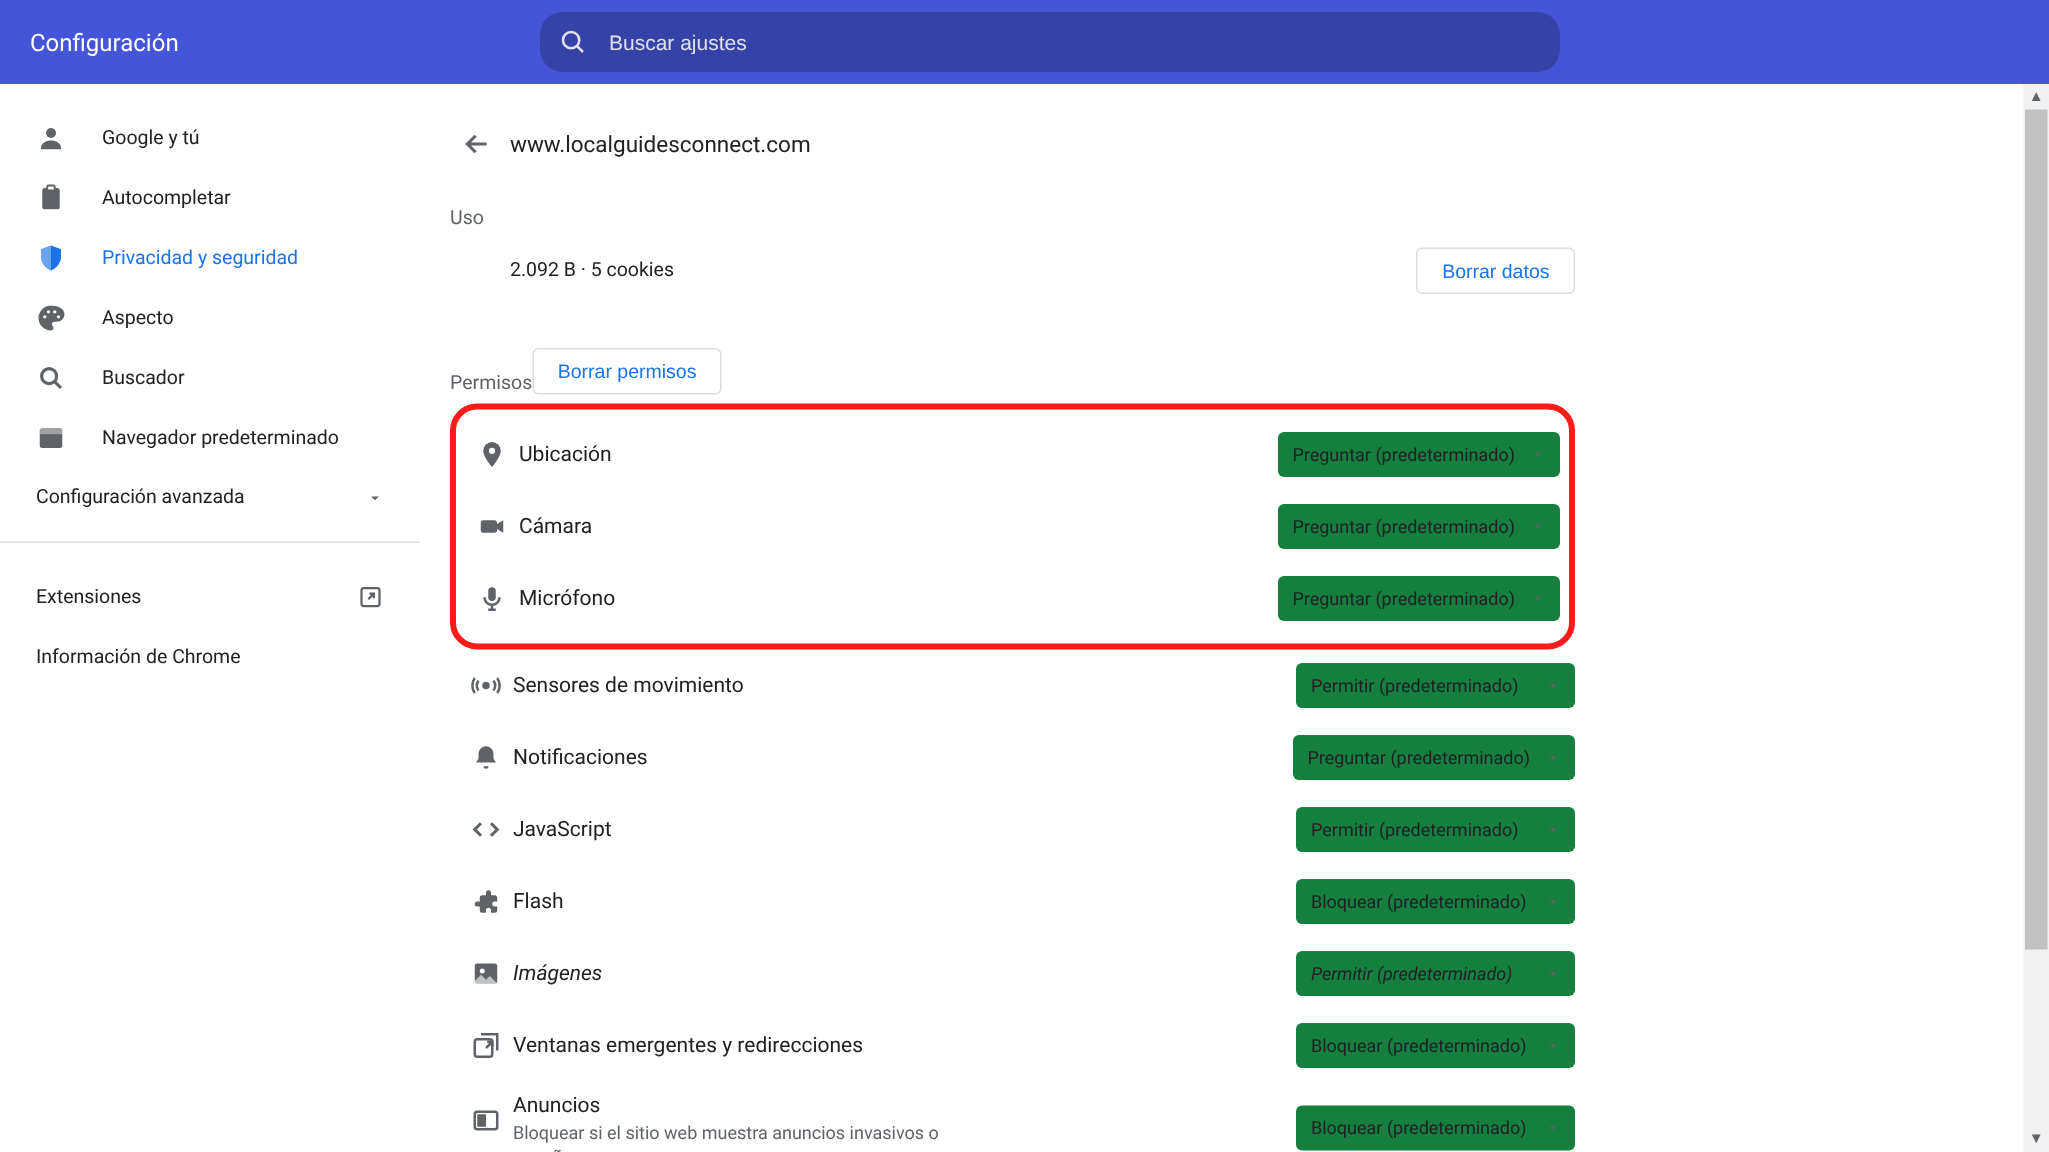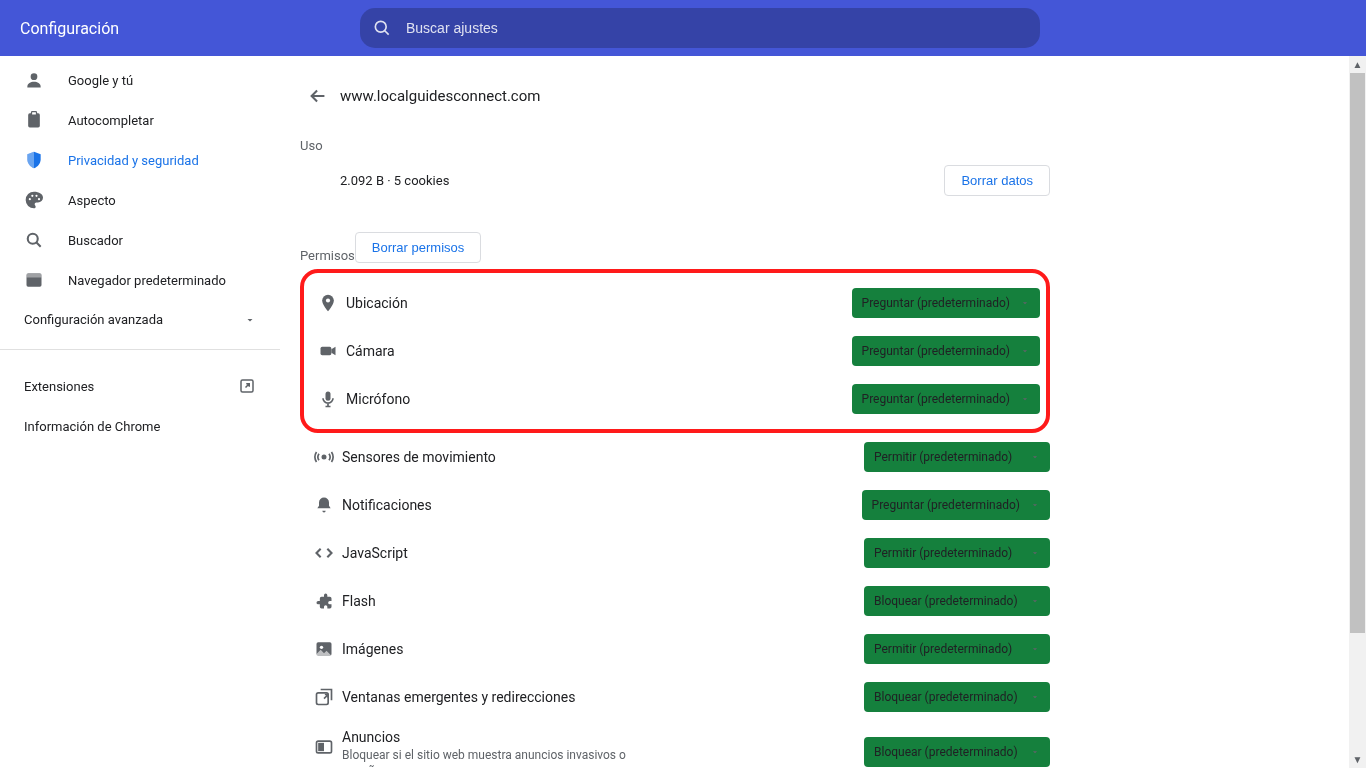--- a/index.html
+++ b/index.html
@@ -44,21 +44,21 @@
     flex: 1;
     margin-left: 14px;
   }
   .searchbar input::placeholder { color: #dfe1f1; }
   .layout {
     display: flex;
     height: calc(768px - 56px);
   }
   .sidebar {
     width: 280px;
-    padding-top: 4px;
+    padding-top: 16px;
     border-right: none;
   }
   .nav-item {
     display: flex;
     align-items: center;
     height: 40px;
     padding: 0 24px;
     color: #202124;
     font-size: 13px;
     cursor: pointer;
@@ -449,21 +449,21 @@
           <div class="dropdown">
             <span>Bloquear (predeterminado)</span>
             <span class="arrow">
                 <svg width="10" height="10" viewBox="0 0 24 24" fill="#5f6368">
                   <path d="M7 10l5 5 5-5z"></path>
                 </svg>
               </span>
           </div>
         </div>
 
-        <div class="perm-row" style="padding-left:6px;">
+        <div class="perm-row" style="padding-left:6px;font-style:italic;">
           <div class="perm-icon">
               <svg width="20" height="20" viewBox="0 0 24 24" fill="#5f6368">
                 <rect x="3" y="4" width="18" height="16" rx="2"></rect>
                 <circle cx="9" cy="10" r="2" fill="#fff"></circle>
                 <path d="M3 18l5-5 4 4 3-3 6 6H3z" fill="#fff" opacity="0.6"></path>
               </svg>
             </div>
           <div class="perm-label">Imágenes</div>
           <div class="dropdown">
             <span>Permitir (predeterminado)</span>

